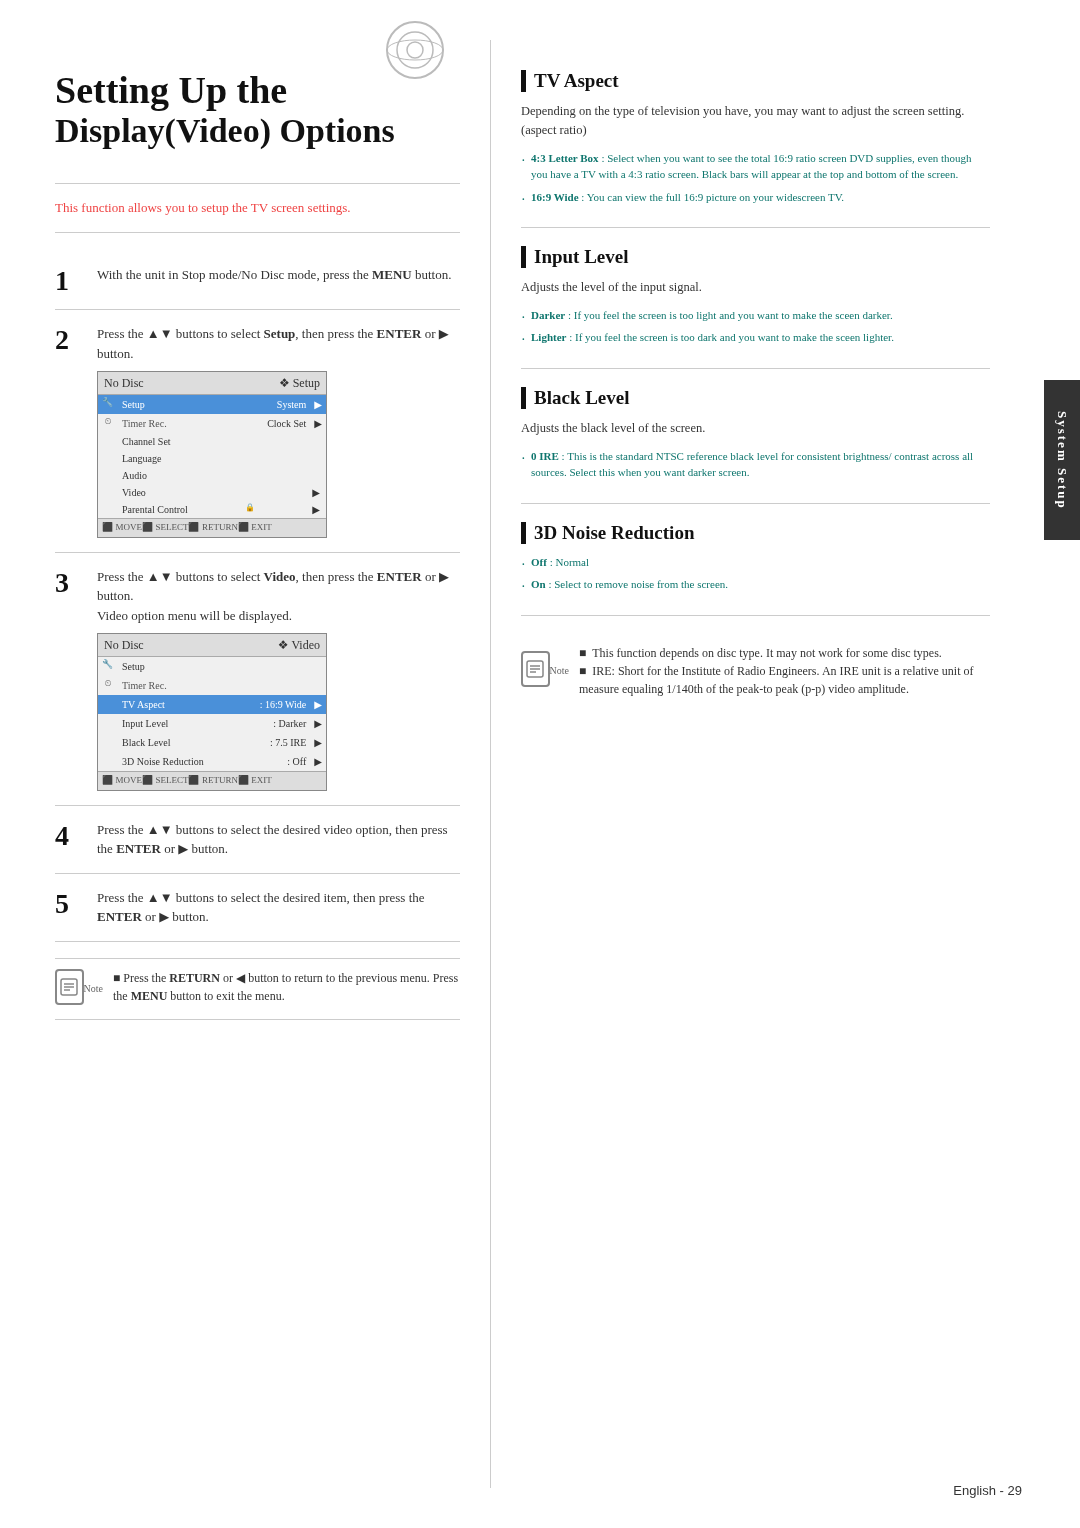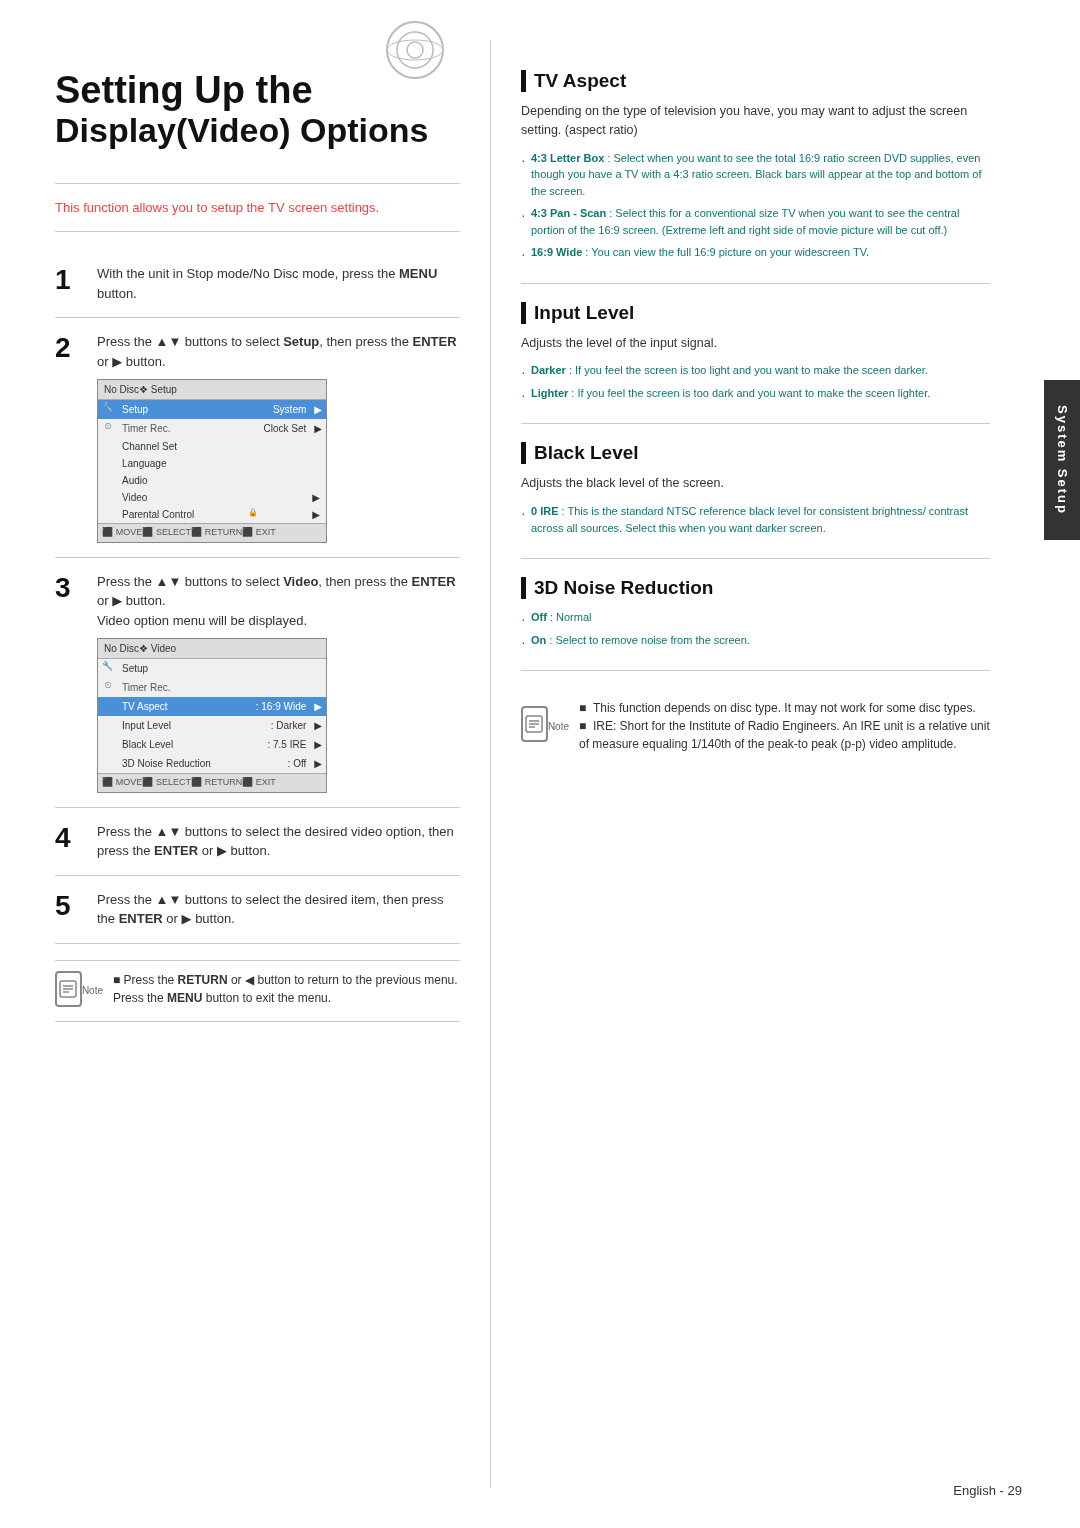--- a/index.html
+++ b/index.html
@@ -11,20 +11,21 @@
       font-size: 13px;
       color: #222;
       position: relative;
     }
 
     .page-container {
       display: flex;
       width: 1000px;
       min-height: 1528px;
       padding: 40px 0 40px 0;
+      font-family: Liberation Serif, serif;
     }
 
     
     .left-col {
       width: 490px;
       padding: 30px 30px 30px 55px;
       flex-shrink: 0;
     }
 
     
@@ -104,23 +105,24 @@
     
     .screen-mockup {
       border: 1px solid #888;
       background: #f0f0f0;
       margin-top: 10px;
       font-size: 10px;
       width: 230px;
     }
     .screen-header {
       display: flex;
+      justify-content: space-between;
       background: #ddd;
       padding: 2px 6px;
-      font-size: 10px;
+      font-size: 12px;
       color: #333;
       border-bottom: 1px solid #aaa;
     }
     .screen-row {
       display: flex;
       gap: 0;
       padding: 1px 0;
     }
     .screen-row.selected {
       background: #4a90d9;
@@ -460,23 +462,20 @@
       <div class="section-title">
         <span class="section-title-bar"></span>
         <span>TV Aspect</span>
       </div>
       <div class="section-intro">Depending on the type of television you have, you may want to adjust the screen setting. (aspect ratio)</div>
       <ul class="bullet-list">
         <li>
           <b>4:3 Letter Box</b> : Select when you want to see the total 16:9 ratio screen DVD supplies, even though you have a TV with a 4:3 ratio screen. Black bars will appear at the top and bottom of the screen.
         </li>
         <li>
-          <b>4:3 Pan - Scan</b> : Select this for a conventional size TV when you want to see the central portion of the 16:9 screen. (Extreme left and right side of movie picture will be cut off.)
-        </li>
-        <li>
           <b>16:9 Wide</b> : You can view the full 16:9 picture on your widescreen TV.
         </li>
       </ul>
     </div>
 
     <div class="section">
       <div class="section-title">
         <span class="section-title-bar"></span>
         <span>Input Level</span>
       </div>

